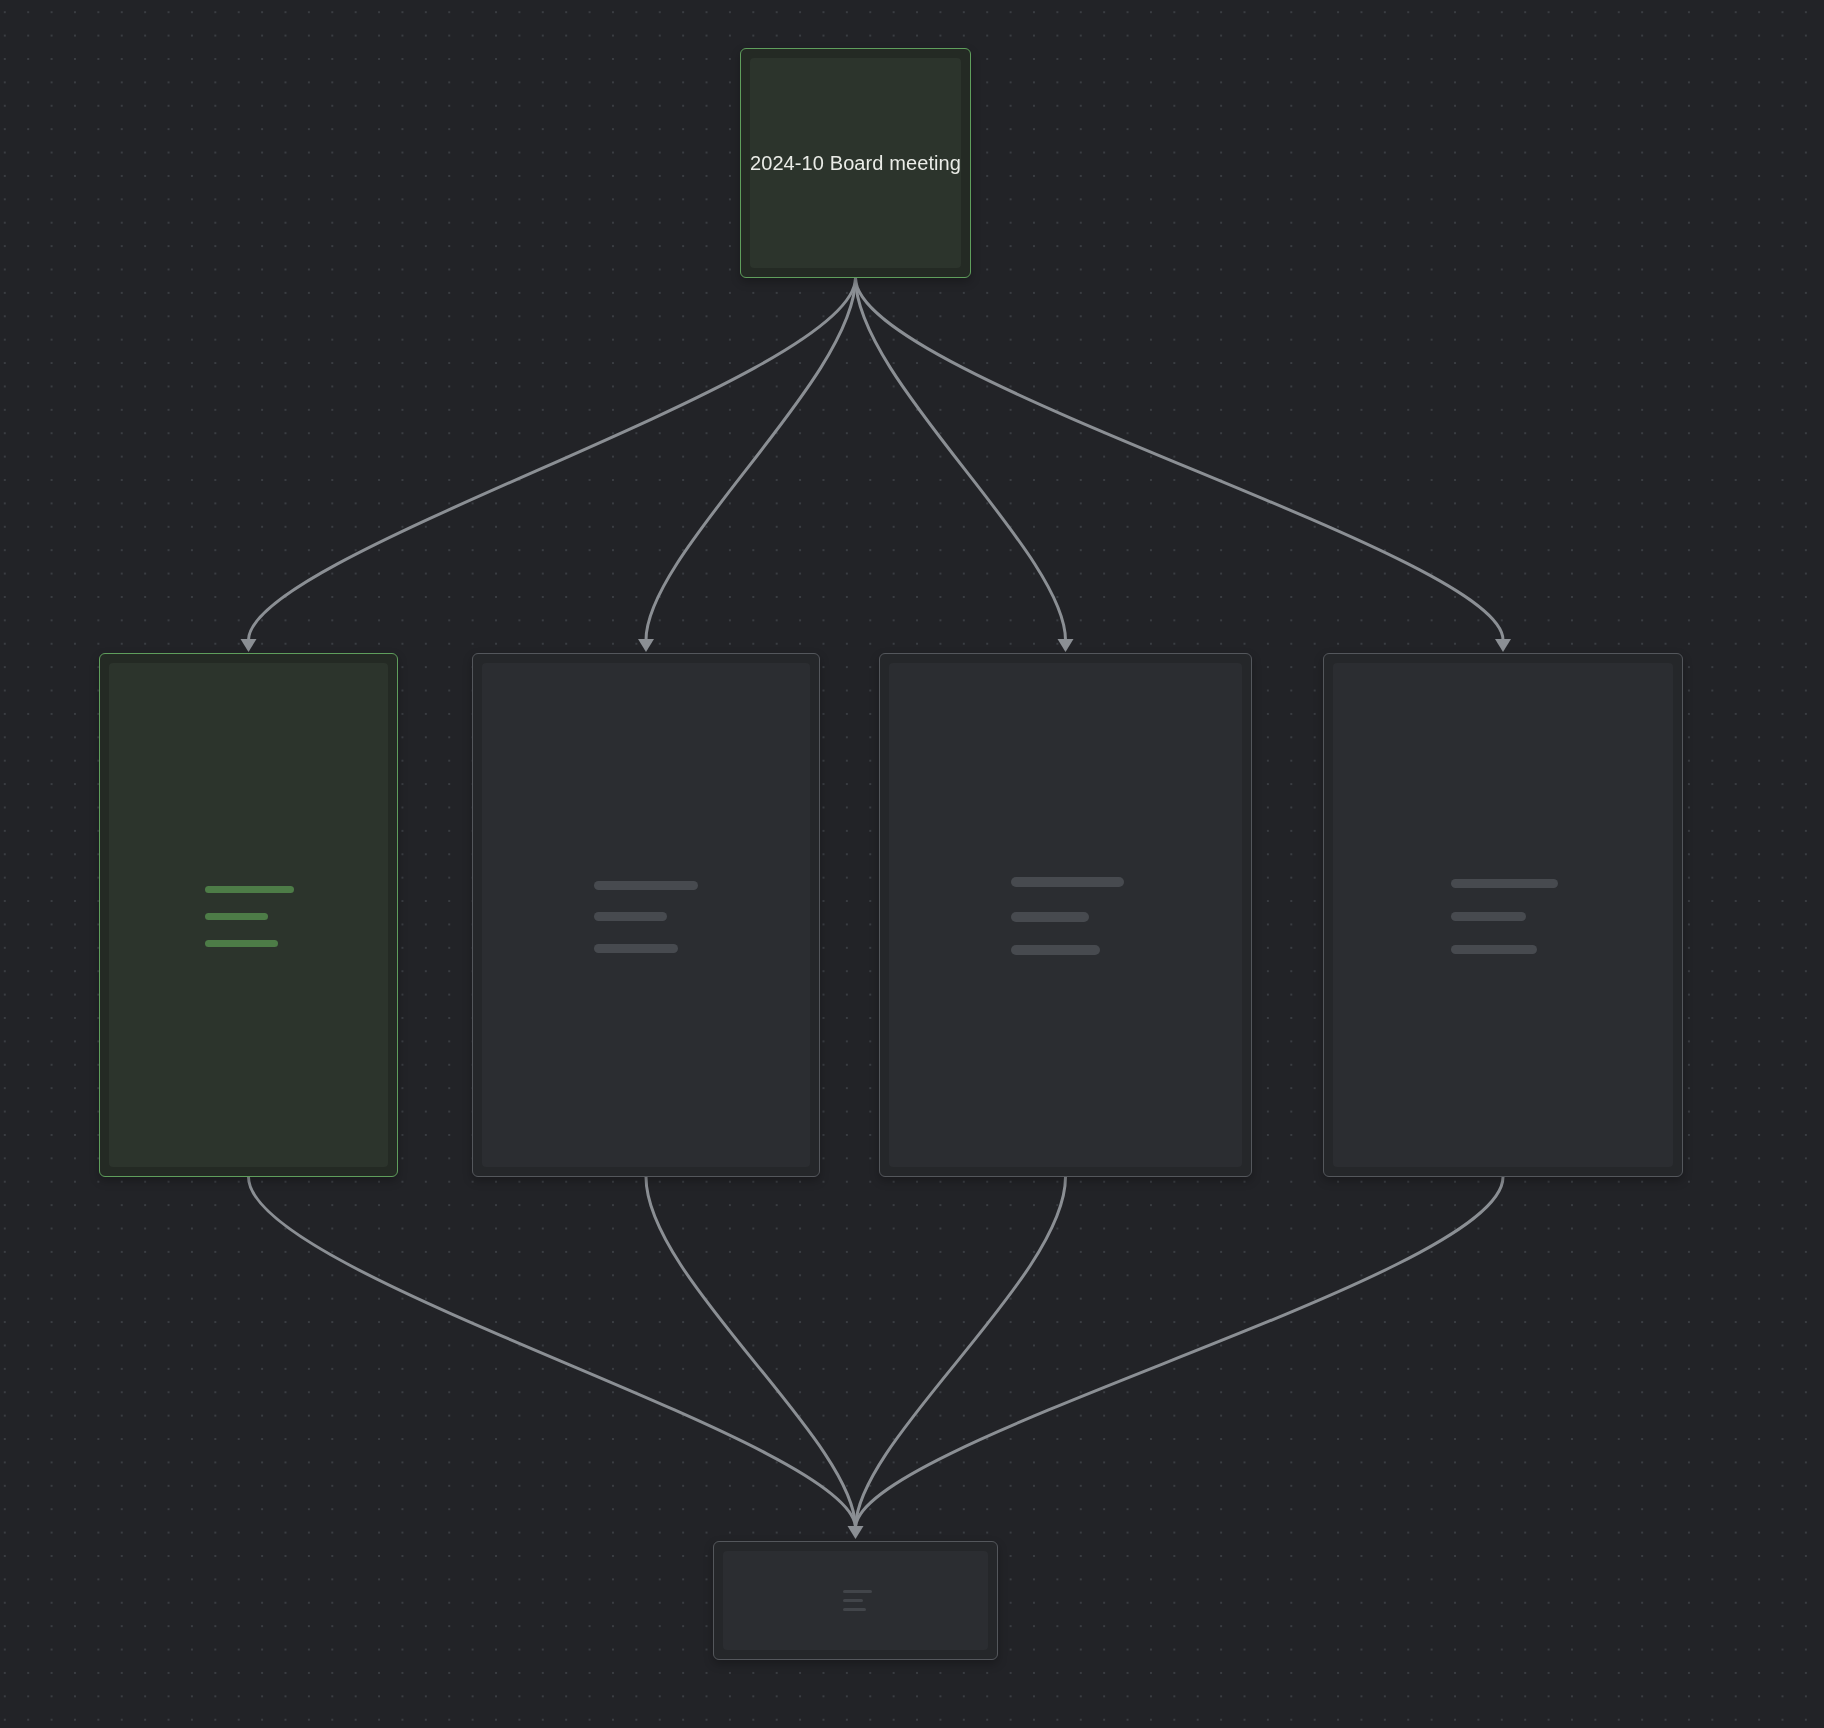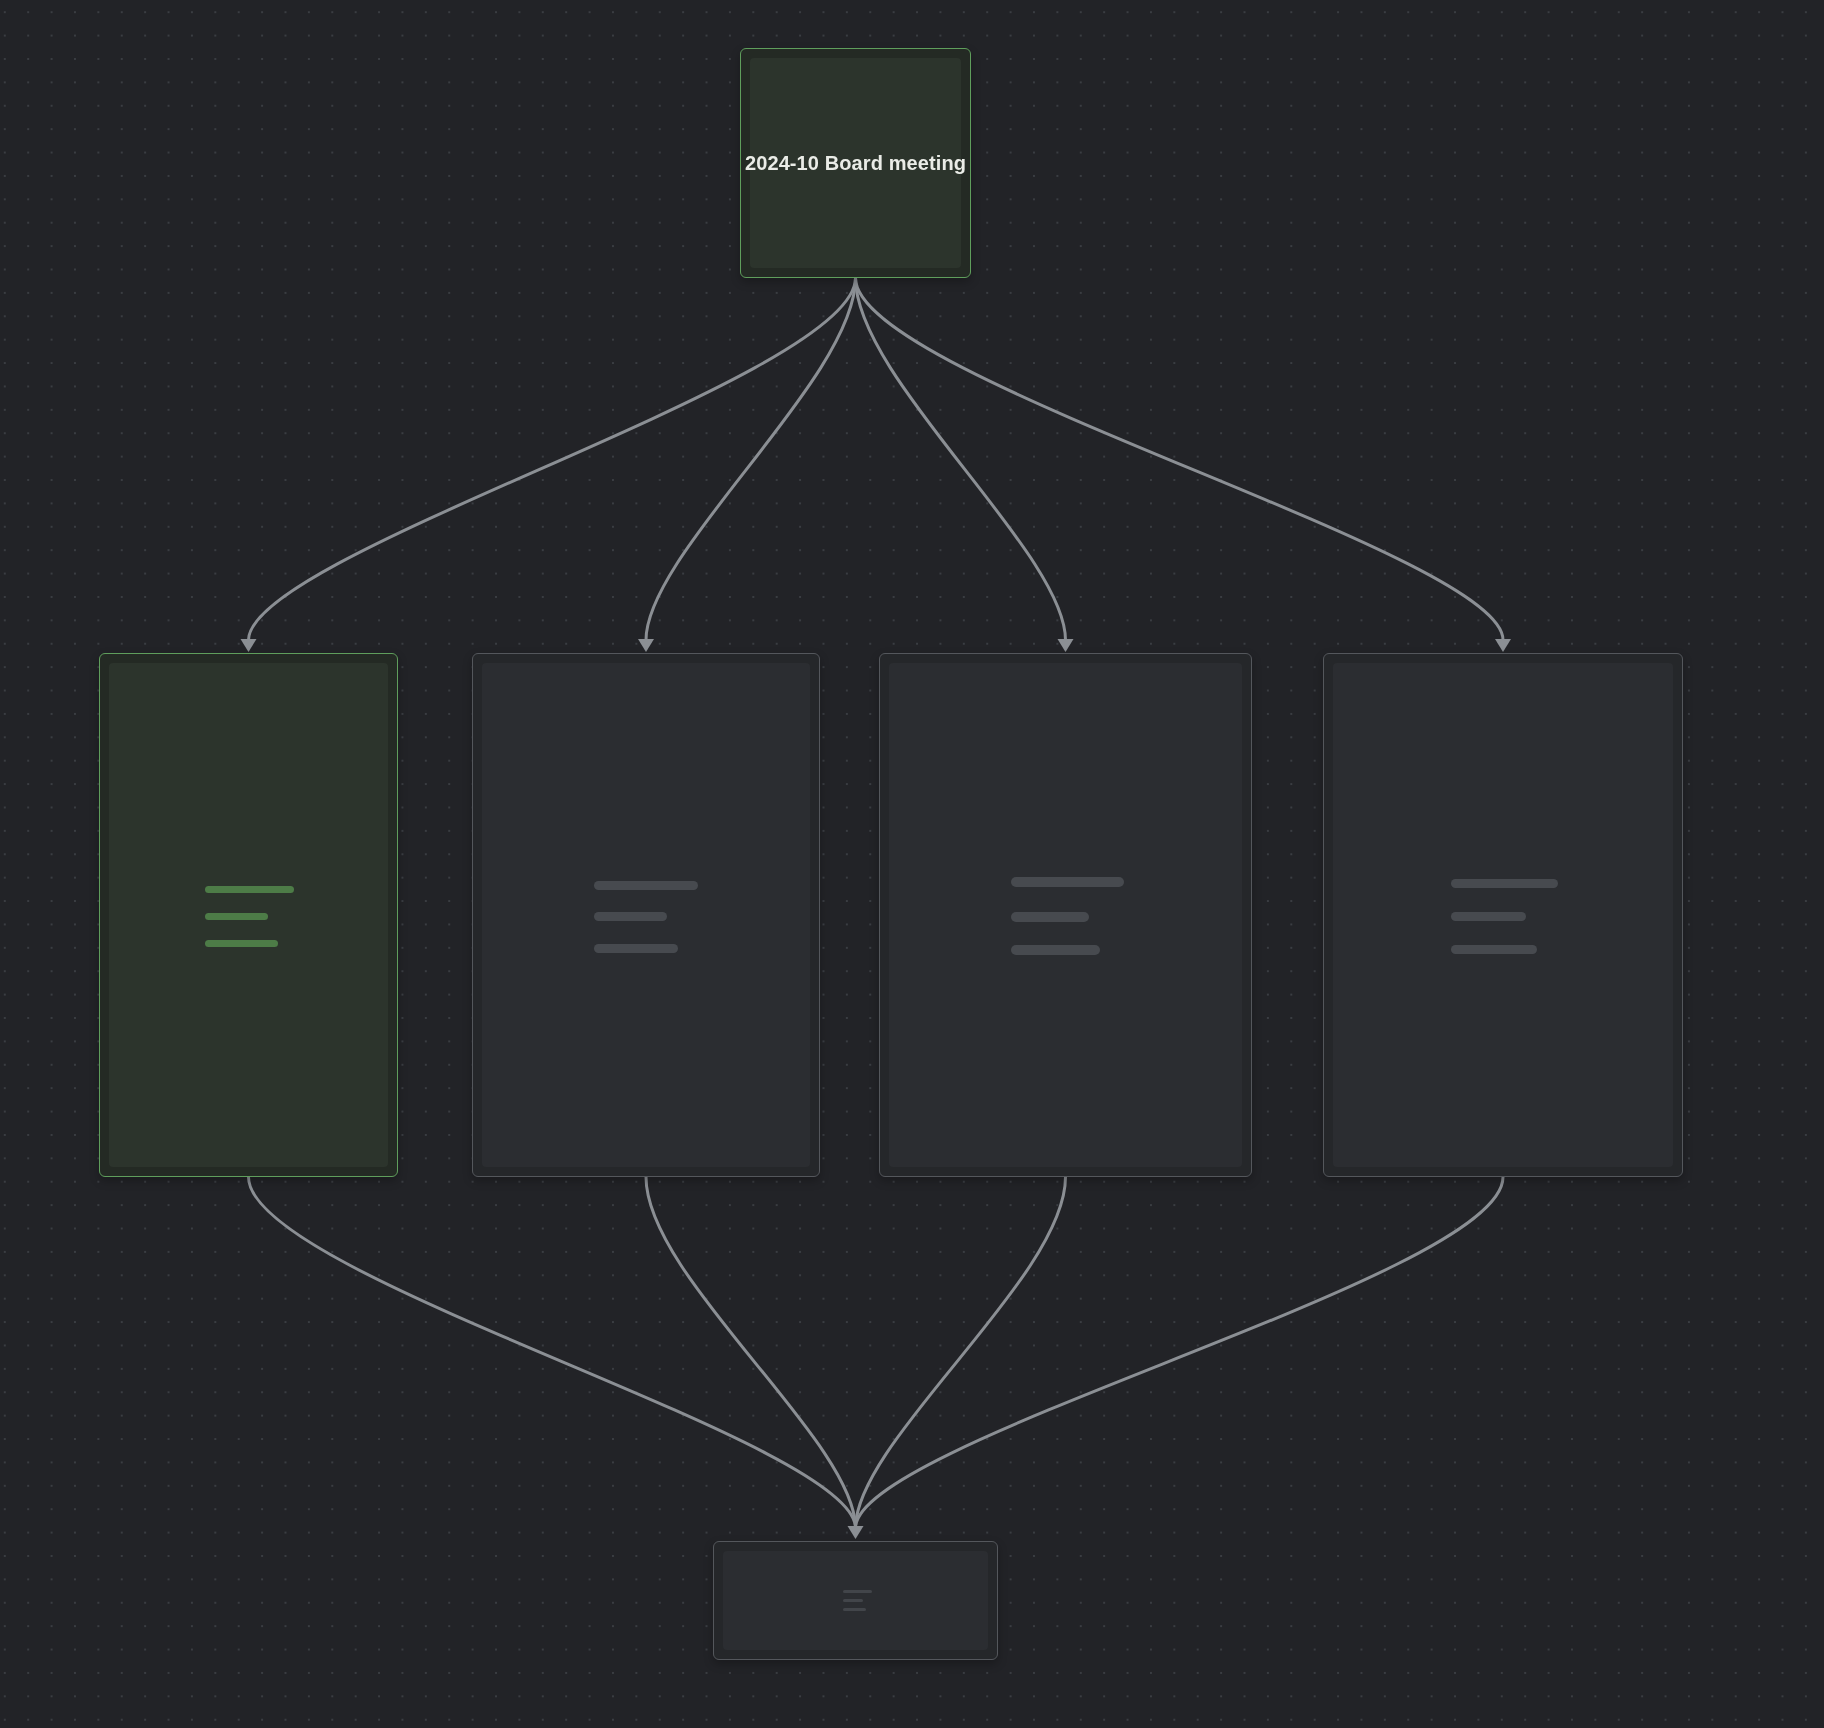--- a/index.html
+++ b/index.html
@@ -42,21 +42,21 @@
   .node .body{
     position:absolute;left:9px;top:9px;right:9px;bottom:9px;
     background:var(--gray-node-fill);border-radius:4px;
   }
   .node.green{border-color:var(--accent-green);background:var(--green-node-bg);}
   .node.green .body{background:var(--green-node-fill);}
 
   .node.root{left:740px;top:48px;width:231px;height:230px;}
   .node.root .body{display:flex;align-items:center;justify-content:center;}
   .root-label{
-    color:var(--label-text);font-size:20px;font-weight:700;line-height:1.2;
+    color:var(--label-text);font-size:20px;font-weight:400;line-height:1.2;
     text-align:center;white-space:nowrap;letter-spacing:0.1px;
   }
 
   .node.note{top:653px;height:524px;}
   #note-1{left:99px;width:299px;}
   #note-2{left:472px;width:348px;}
   #note-3{left:879px;width:373px;}
   #note-4{left:1323px;width:360px;}
 
   .node.summary{left:713px;top:1541px;width:285px;height:119px;}

